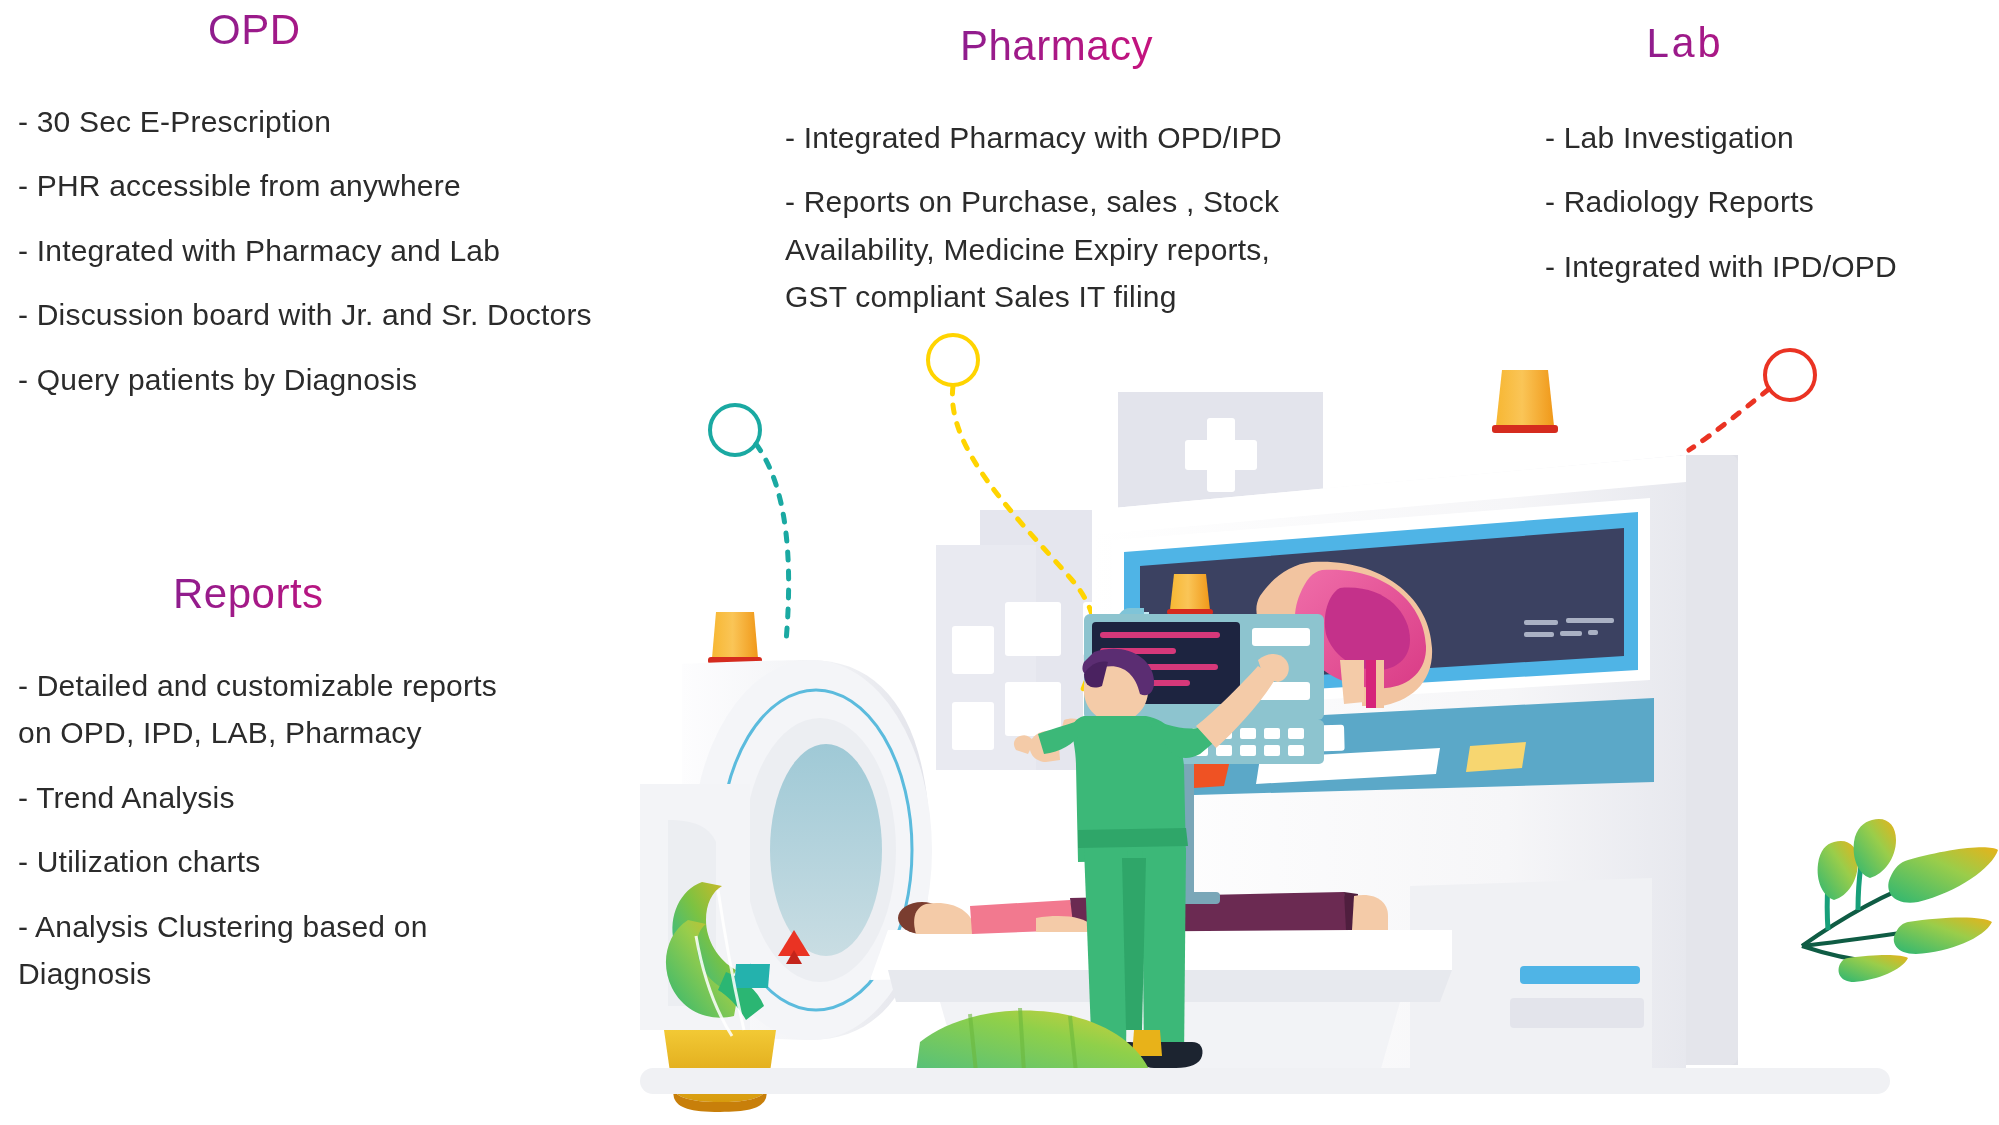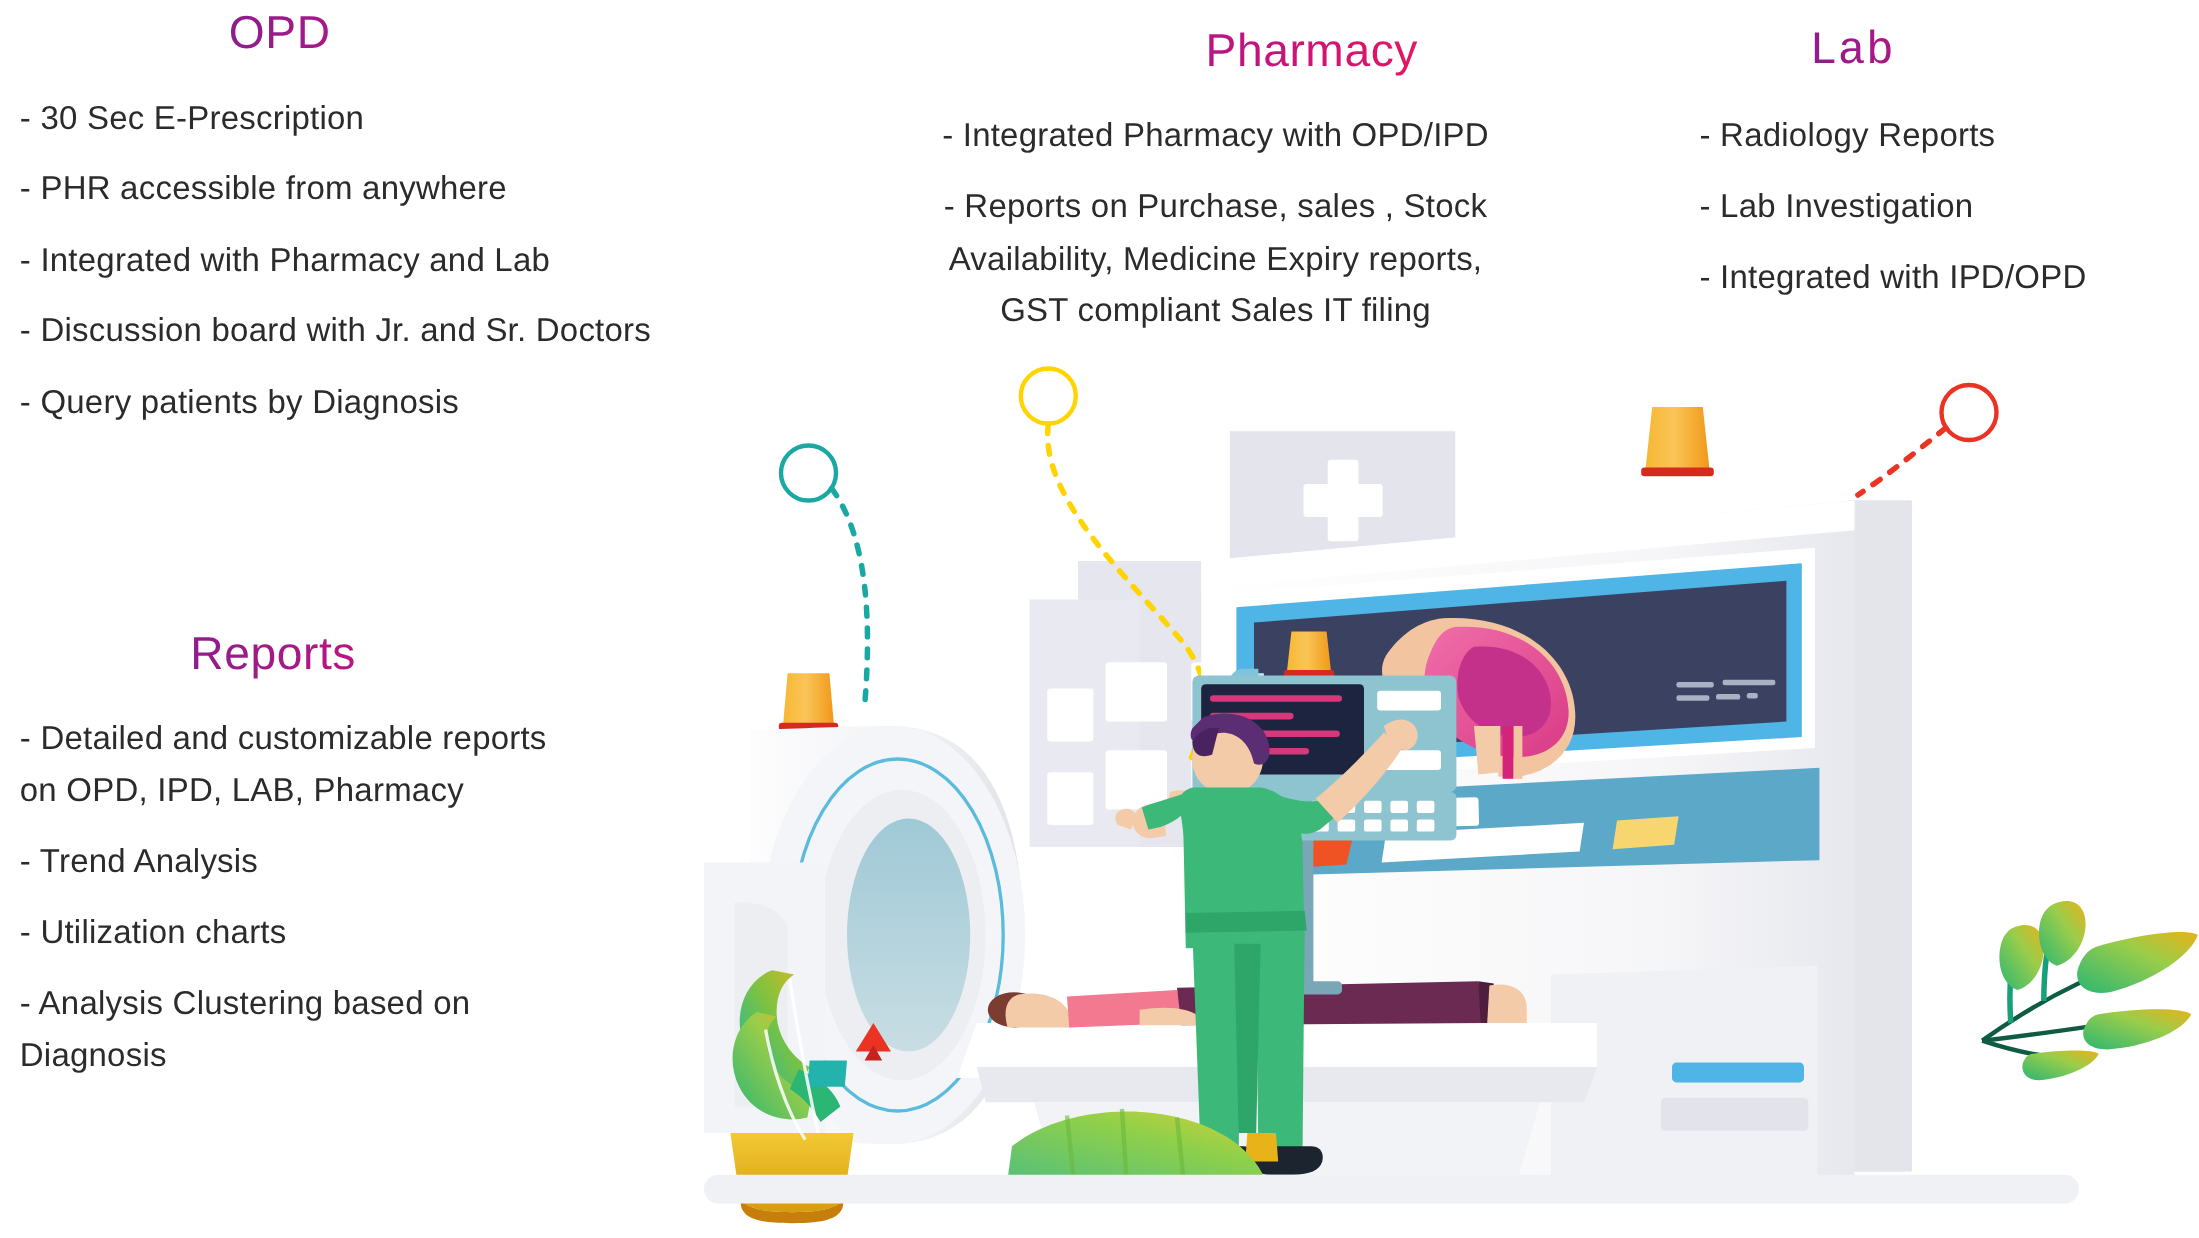--- a/index.html
+++ b/index.html
@@ -23,34 +23,34 @@
     font-size: 42px;
     font-weight: 400;
     letter-spacing: 0.5px;
     background: linear-gradient(90deg, #8e1d8e 0%, #c4137e 40%, #e8175d 75%, #ef2d52 100%);
     -webkit-background-clip: text;
     background-clip: text;
     color: transparent;
     -webkit-text-fill-color: transparent;
     white-space: nowrap;
   }
-  .feature-list { list-style: none; margin-top: 30px; }
+  .feature-list { list-style: none; margin-top: 44px; }
   .feature-list li {
     font-size: 30px;
     line-height: 1.58;
     color: #2b2b2b;
     font-weight: 400;
     white-space: pre-line;
     margin-bottom: 17px;
     letter-spacing: 0.2px;
   }
 
   #block-opd      { left: 18px;   top: 6px;  width: 690px; }
   #block-opd .feature-heading   { margin-left: 190px; }
-  #block-pharmacy { left: 785px;  top: 22px;  width: 640px; text-align: center; }
+  #block-pharmacy { left: 785px;  top: 22px;  width: 640px; }
   #block-pharmacy .feature-heading { margin-left: 175px; }
   #block-pharmacy .feature-list li { text-indent: 0; }
   #block-lab      { left: 1545px; top: 22px;  width: 440px; }
   #block-lab .feature-heading   { margin-left: 100px; font-family: Liberation Mono, monospace; }
   #block-reports  { left: 18px;   top: 570px; width: 620px; }
   #block-reports .feature-heading { margin-left: 155px; }
 
   
   #illustration {
     position: absolute;
@@ -83,22 +83,22 @@
       <li>- Integrated Pharmacy with OPD/IPD</li>
       <li>- Reports on Purchase, sales , Stock
    Availability, Medicine Expiry reports,
    GST compliant Sales IT filing</li>
     </ul>
   </div>
 
   <div class="feature-block" id="block-lab">
     <div class="feature-heading">Lab</div>
     <ul class="feature-list">
+      <li>- Lab Investigation</li>
       <li>- Radiology Reports</li>
-      <li>- Lab Investigation</li>
       <li>- Integrated with IPD/OPD</li>
     </ul>
   </div>
 
   <div class="feature-block" id="block-reports">
     <div class="feature-heading">Reports</div>
     <ul class="feature-list">
       <li>- Detailed and customizable reports
    on OPD, IPD, LAB, Pharmacy</li>
       <li>- Trend Analysis</li>

